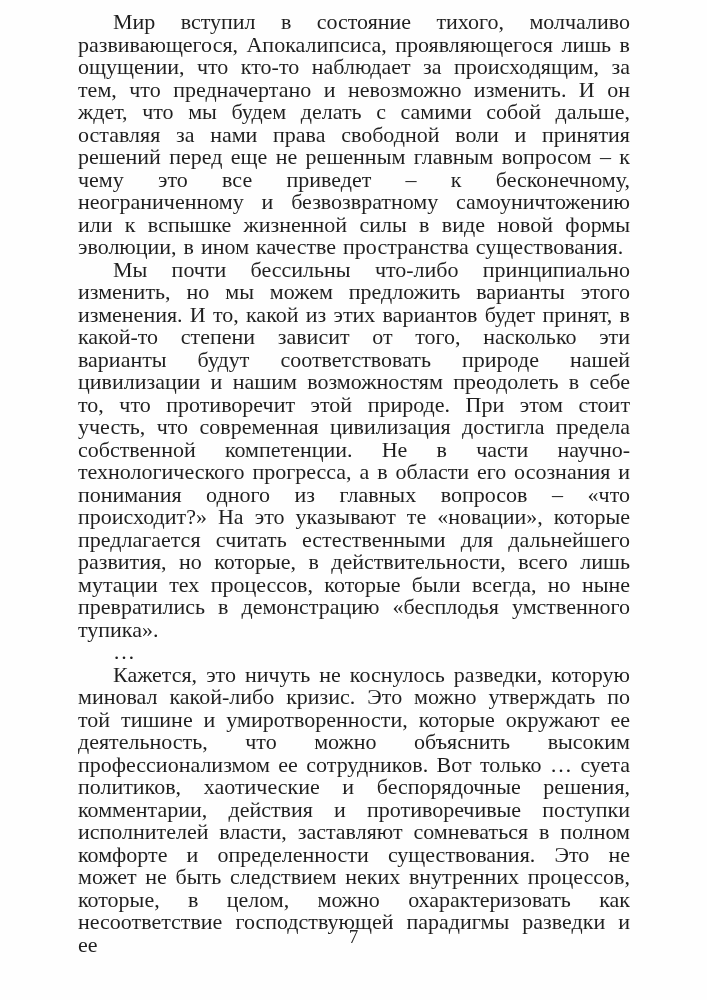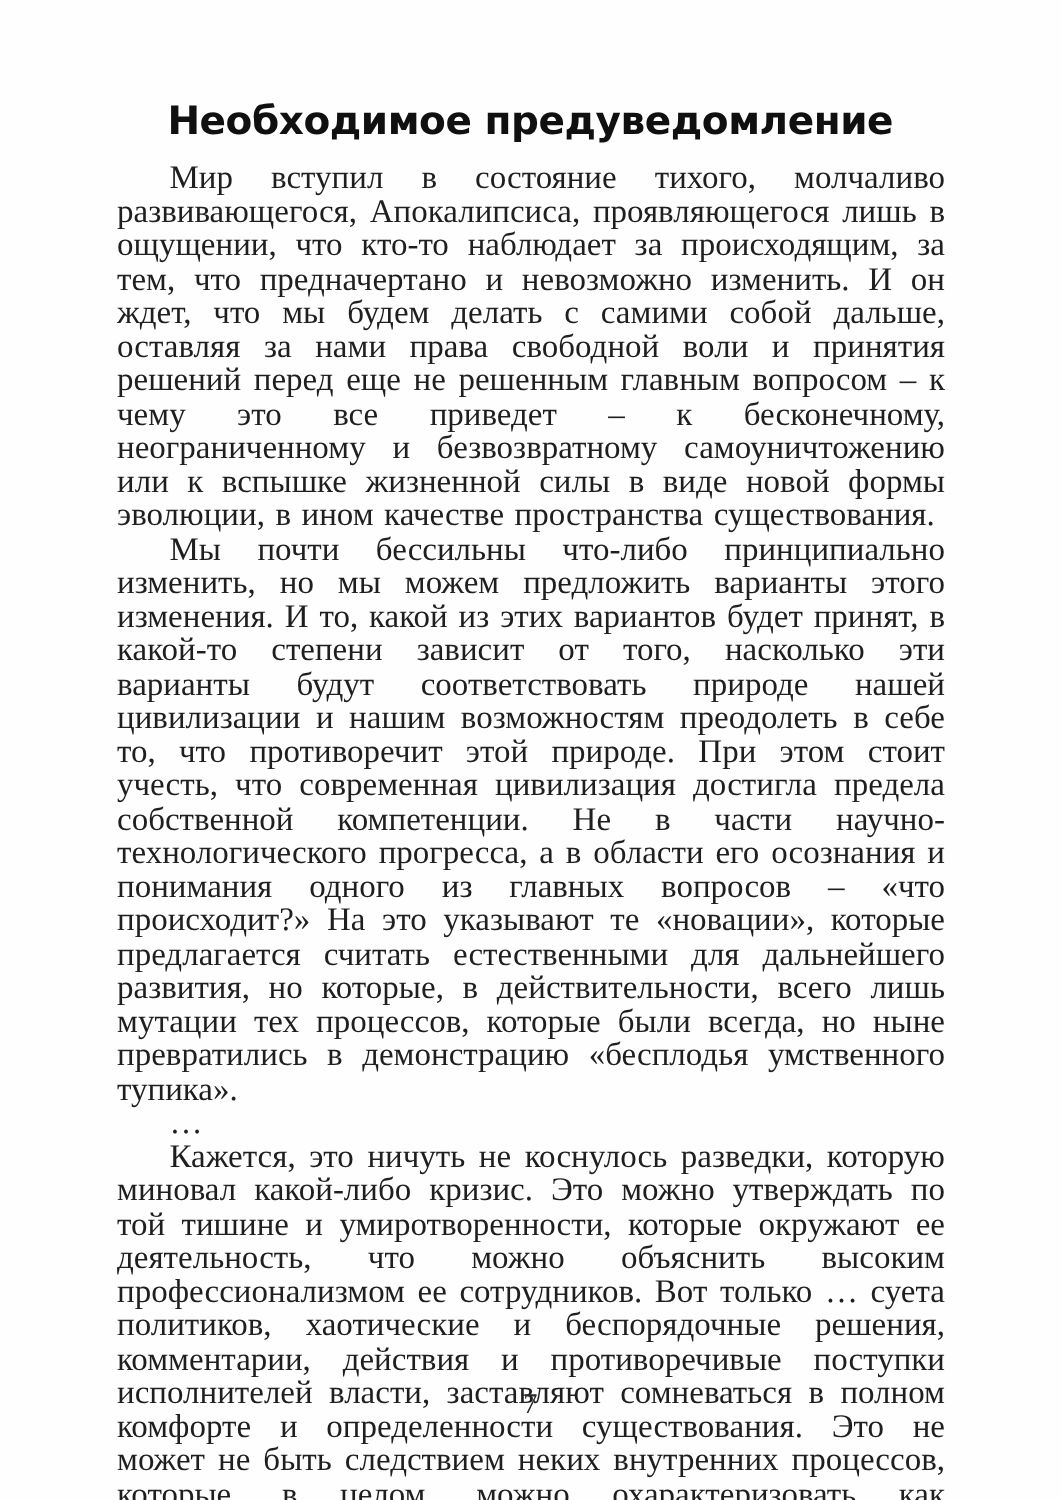--- a/index.html
+++ b/index.html
@@ -50,21 +50,20 @@
     width: 100%;
     text-align: center;
     font-size: 19px;
     color: #2a2a2a;
   }
 </style>
 </head>
 <body>
 
 <div class="page">
-  <h1 class="title">Необходимое предуведомление</h1>
 
   <div class="body-text">
       <p><span>Мир вступил в состояние тихого, молчаливо развивающегося, Апокалипсиса, проявляющегося лишь в ощущении, что кто-то наблюдает за происходящим, за тем, что предначертано и невозможно изменить. И он ждет, что мы будем делать с самими собой дальше, оставляя за нами права свободной воли и принятия решений перед еще не решенным главным вопросом – к чему это все приведет – к бесконечному, неограниченному и безвозвратному самоуничтожению или к вспышке жизненной силы в виде новой формы эволюции, в ином качестве пространства существования.</span></p>
       <p><span>Мы почти бессильны что-либо принципиально изменить, но мы можем предложить варианты этого изменения. И то, какой из этих вариантов будет принят, в какой-то степени зависит от того, насколько эти варианты будут соответствовать природе нашей цивилизации и нашим возможностям преодолеть в себе то, что противоречит этой природе. При этом стоит учесть, что современная цивилизация достигла предела собственной компетенции. Не в части научно-технологического прогресса, а в области его осознания и понимания одного из главных вопросов – </span><span class="seg-italic">«что происходит?»</span><span> На это указывают те «новации», которые предлагается считать естественными для дальнейшего развития, но которые, в действительности, всего лишь мутации тех процессов, которые были всегда, но ныне превратились в демонстрацию </span><span class="seg-italic">«бесплодья умственного тупика».</span></p>
       <p><span>…</span></p>
       <p class="justify-last"><span>Кажется, это ничуть не коснулось разведки, которую миновал какой-либо кризис. Это можно утверждать по той тишине и умиротворенности, которые окружают ее деятельность, что можно объяснить высоким профессионализмом ее сотрудников. Вот только … суета политиков, хаотические и беспорядочные решения, комментарии, действия и противоречивые поступки исполнителей власти, заставляют сомневаться в полном комфорте и определенности существования. Это не может не быть следствием неких внутренних процессов, которые, в целом, можно охарактеризовать как несоответствие господствующей парадигмы разведки и ее</span></p>
     </div>
 
   <div class="page-number">7</div>
 </div>

